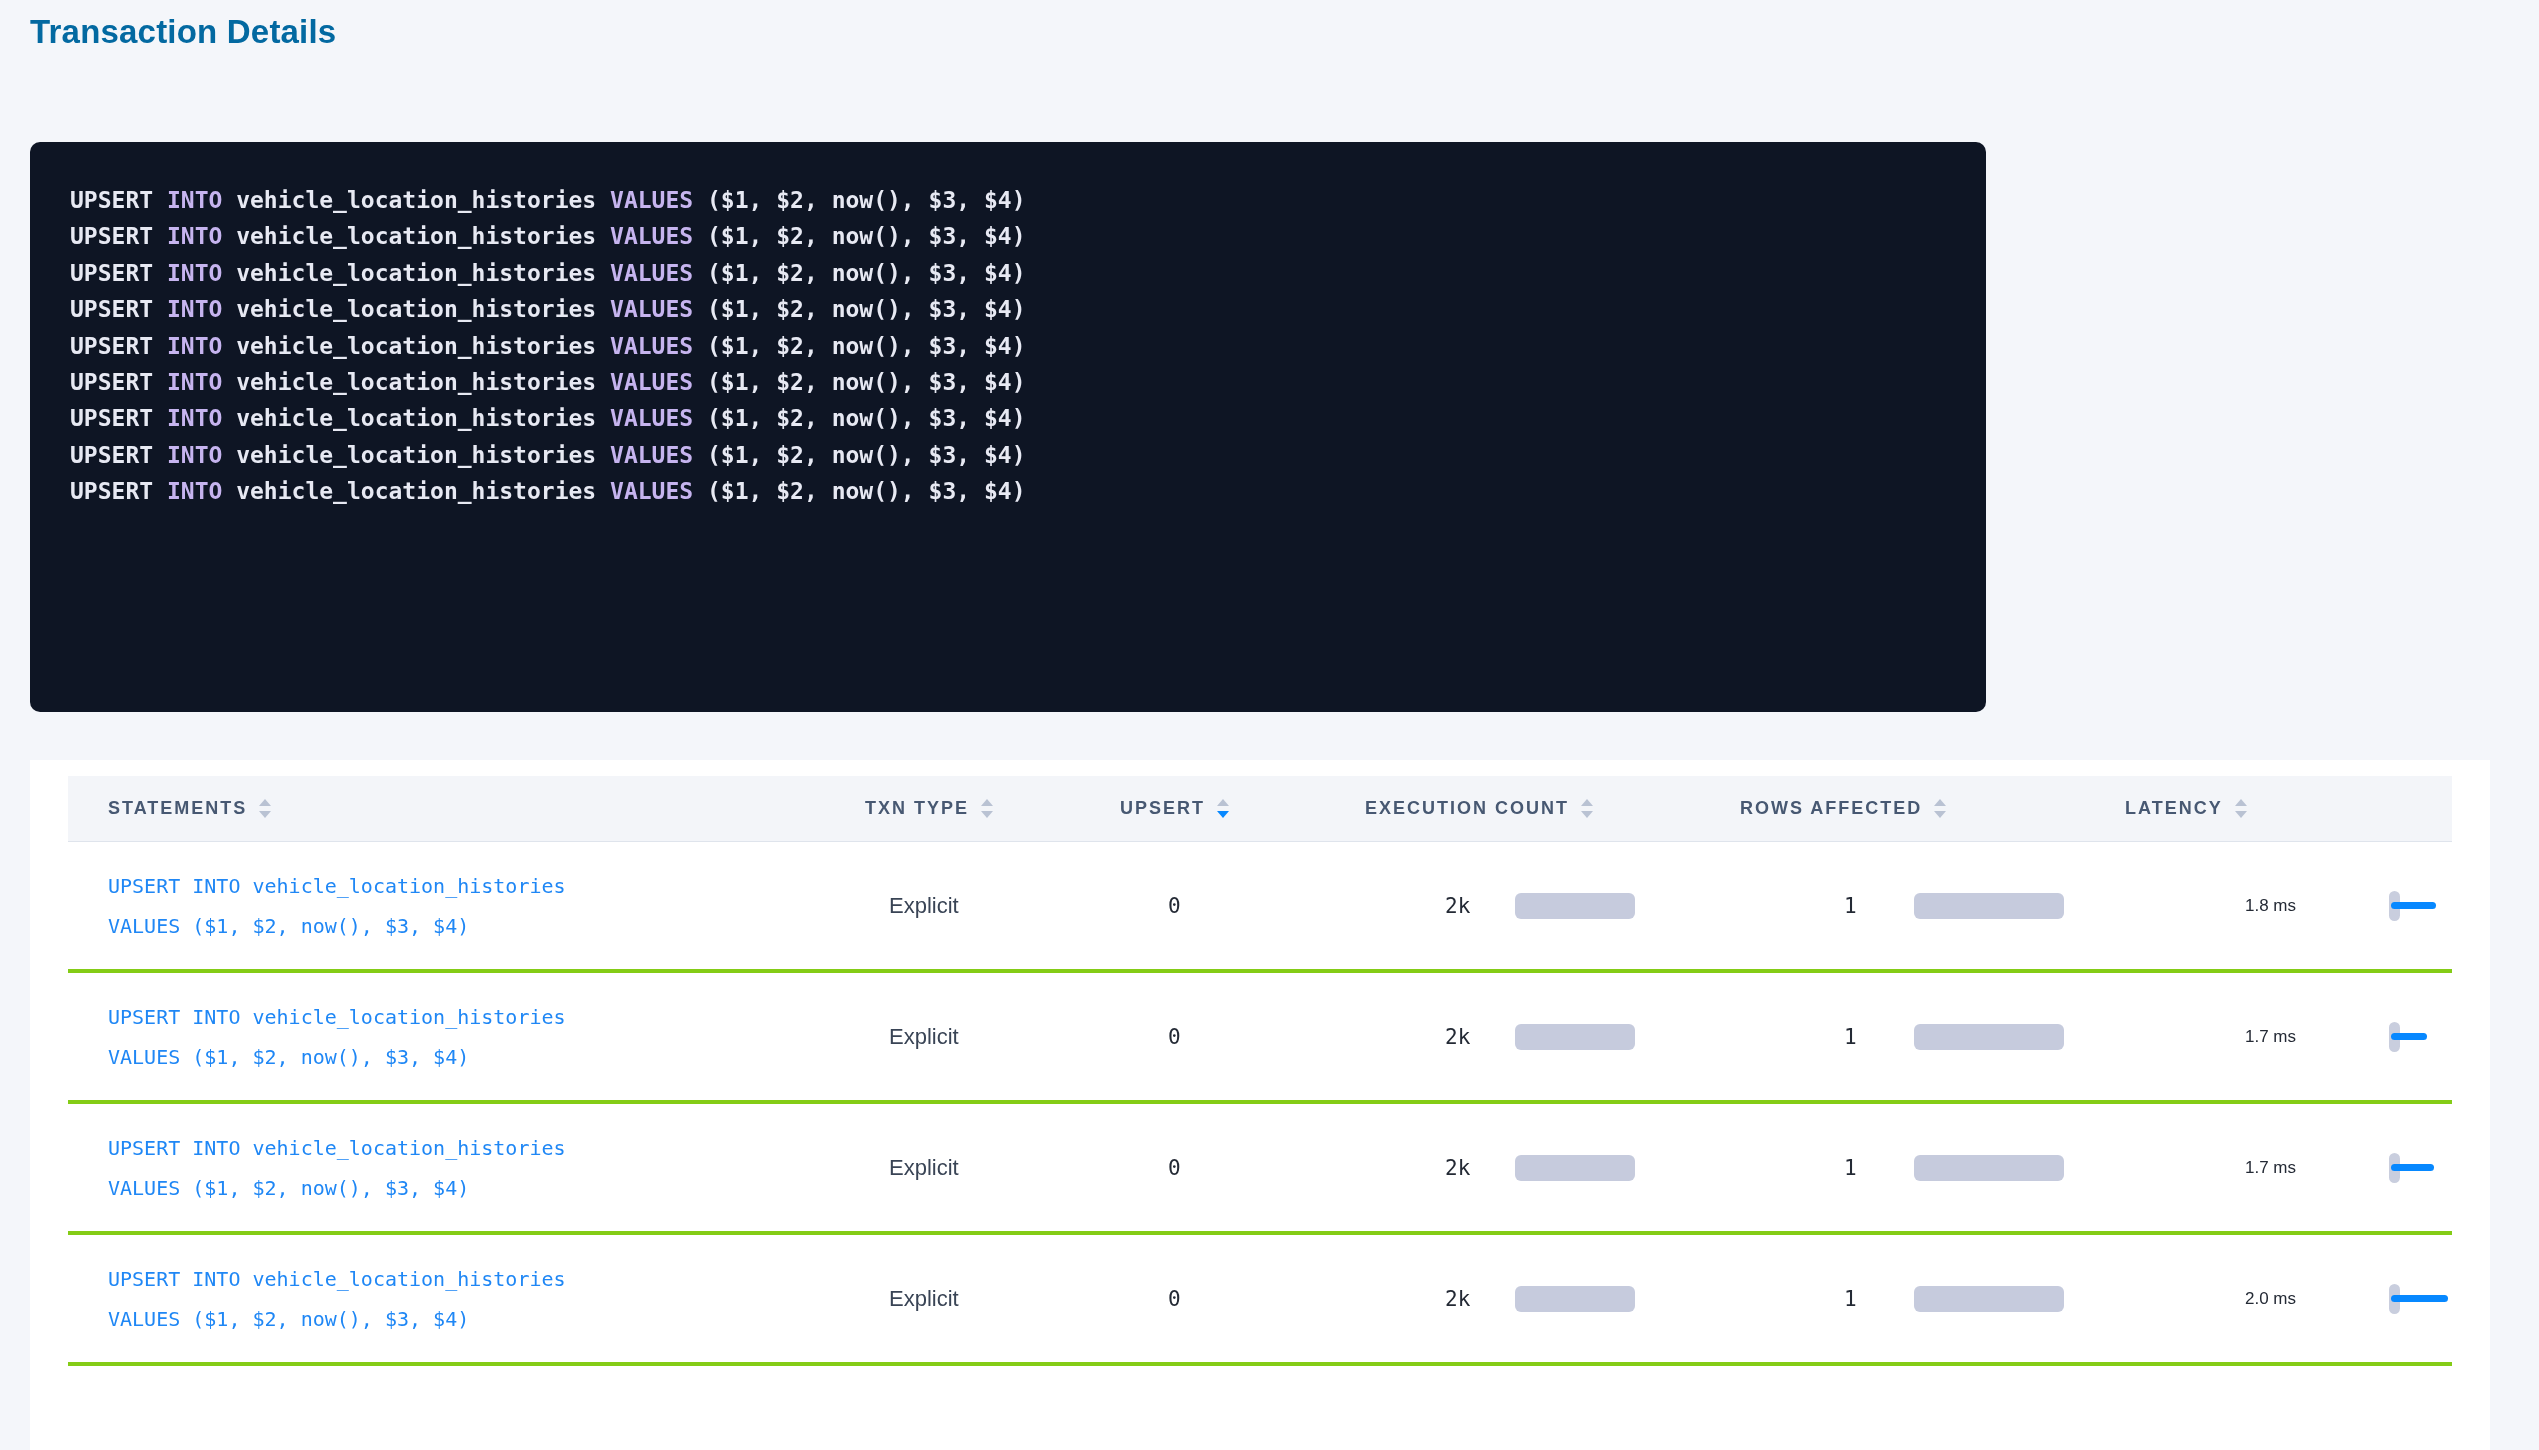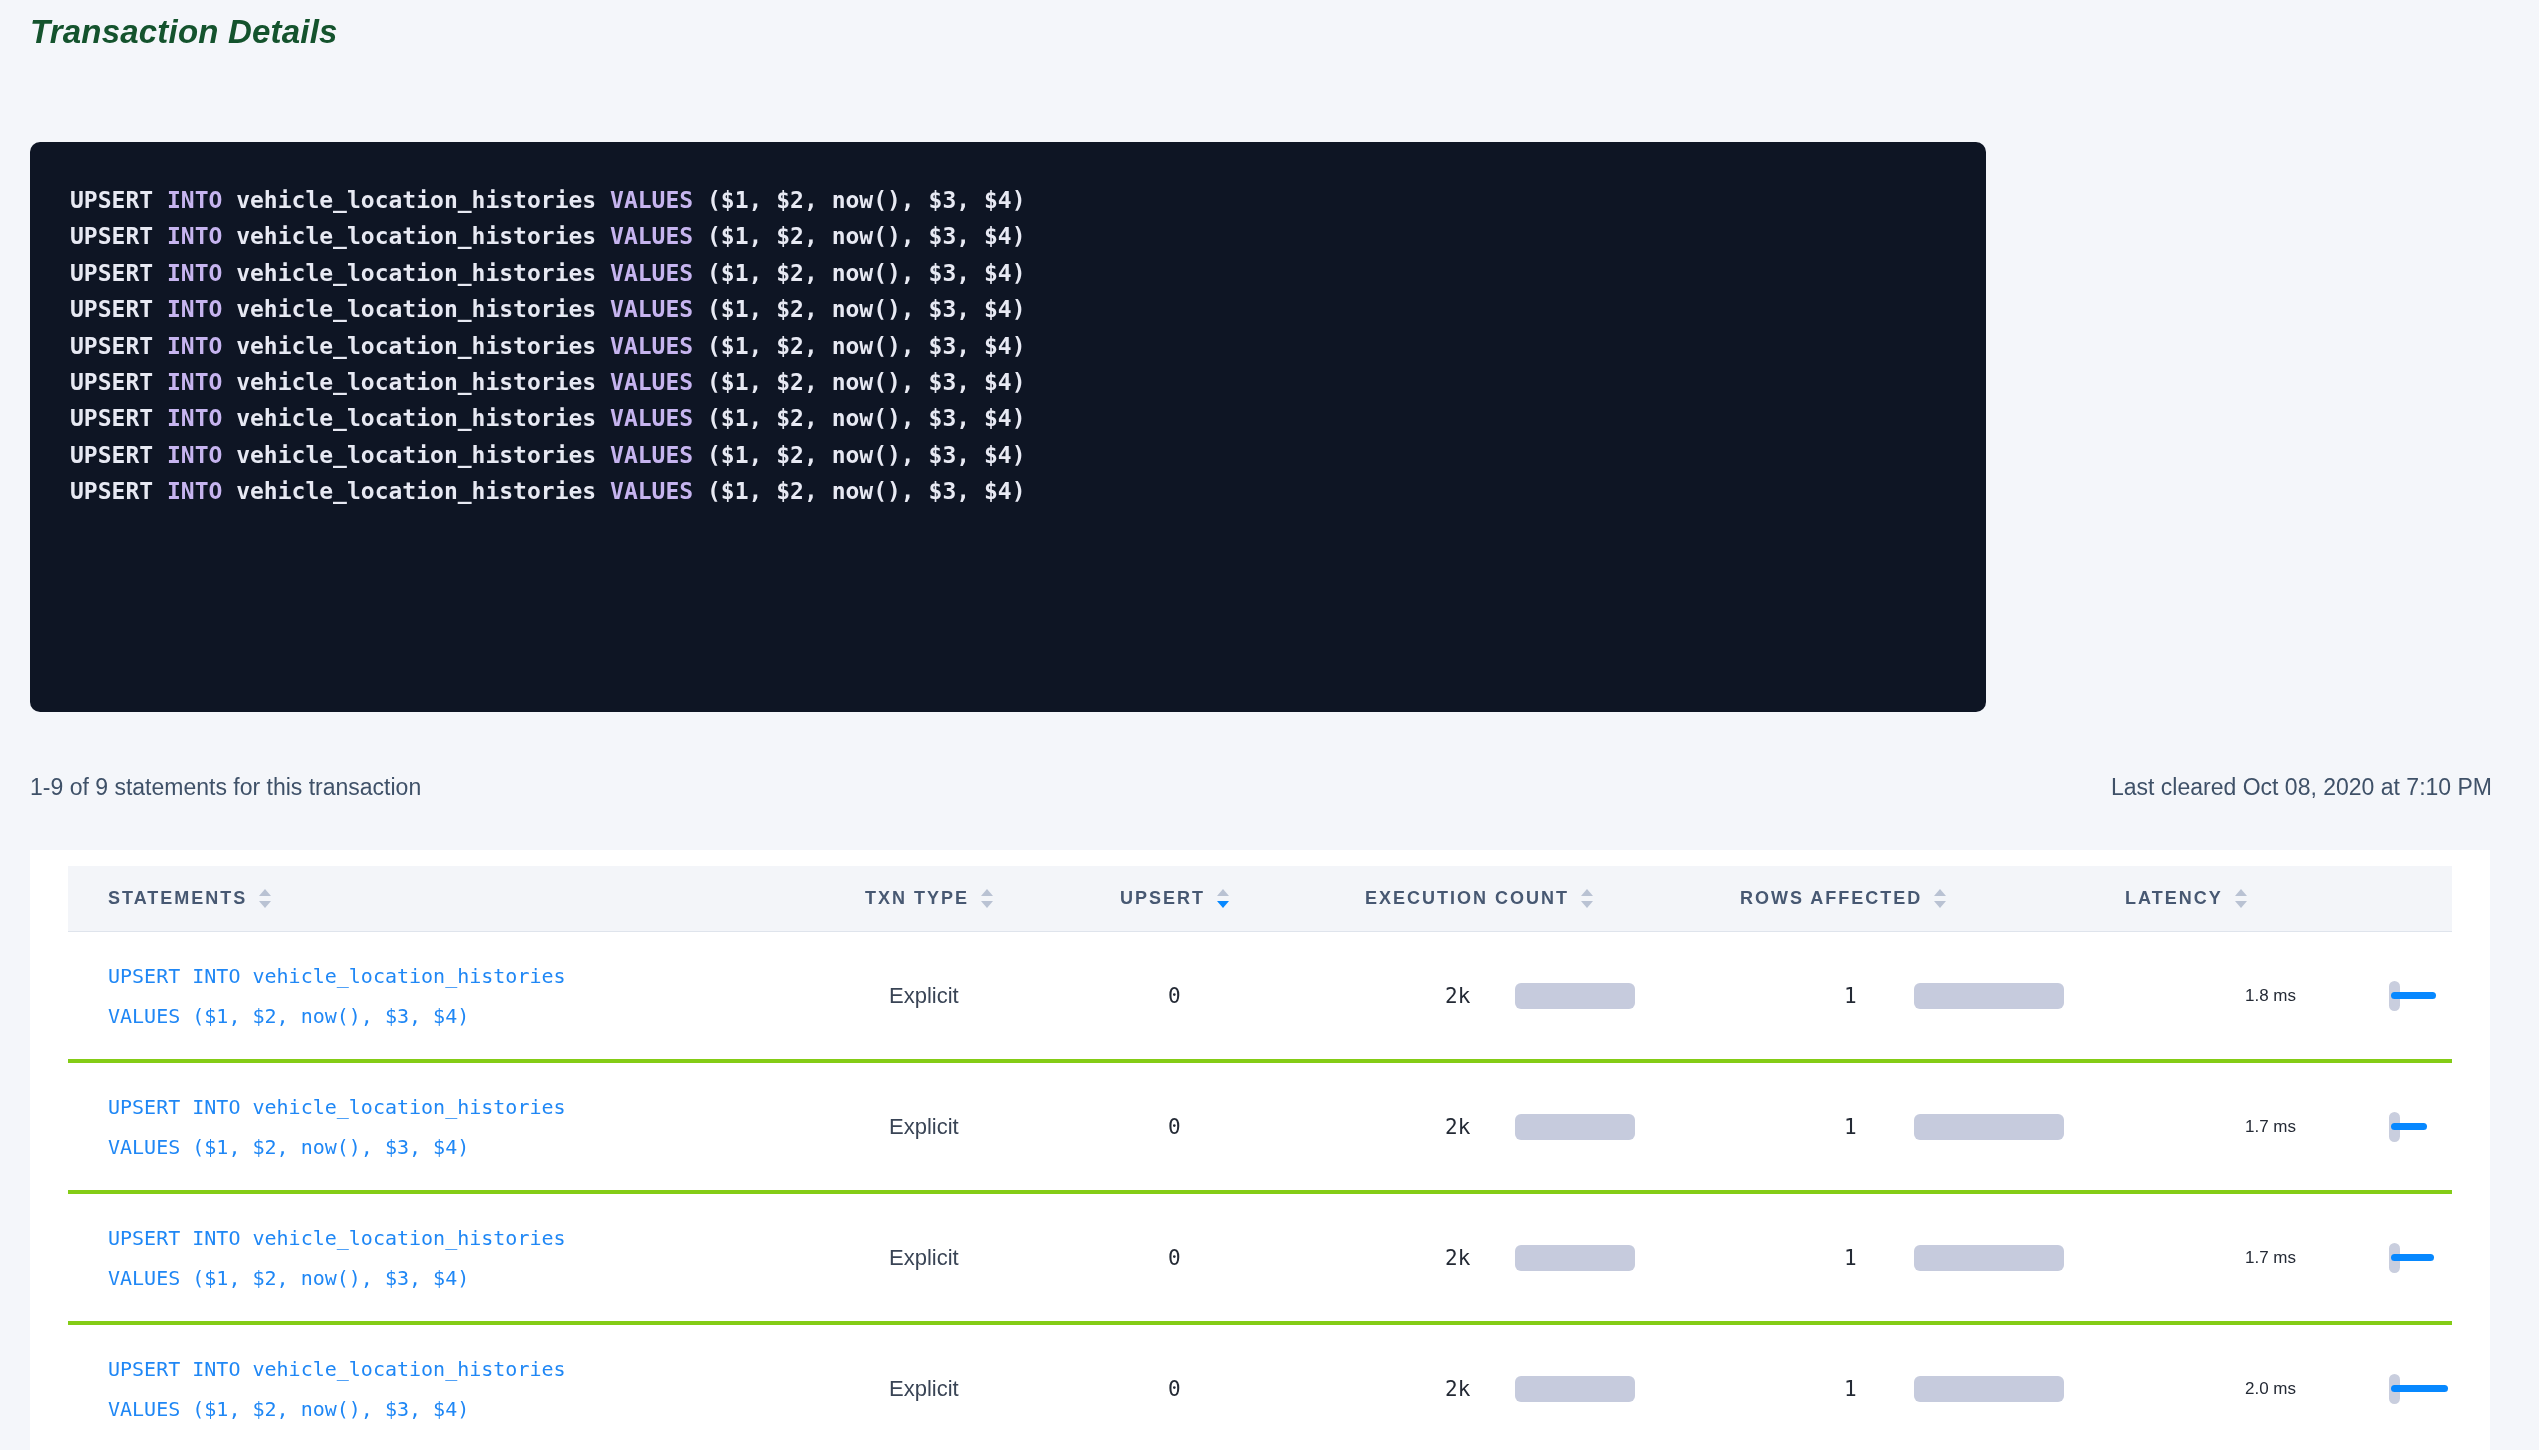--- a/index.html
+++ b/index.html
@@ -8,24 +8,23 @@
     background: #f4f6fa;
     font-family: "Liberation Sans", sans-serif;
     color: #242a35;
   }
   .page { padding: 12px 30px 0 30px; }
 
   
   .page-title {
     font-size: 33px;
     font-weight: 600;
-    color: #14532d;
+    color: #0369a1;
     letter-spacing: 0.2px;
     line-height: 40px;
-    font-style: italic;
   }
 
   
   .code-panel {
     margin-top: 90px;
     width: 1956px;
     height: 570px;
     background: #0e1524;
     border-radius: 10px;
     padding: 40px 30px 0 40px;
@@ -165,24 +164,20 @@
 
   <div class="code-line"><span>UPSERT </span><span class="kw">INTO</span><span> vehicle_location_histories </span><span class="kw">VALUES</span><span> ($1, $2, now(), $3, $4)</span></div>
 
   <div class="code-line"><span>UPSERT </span><span class="kw">INTO</span><span> vehicle_location_histories </span><span class="kw">VALUES</span><span> ($1, $2, now(), $3, $4)</span></div>
 
   <div class="code-line"><span>UPSERT </span><span class="kw">INTO</span><span> vehicle_location_histories </span><span class="kw">VALUES</span><span> ($1, $2, now(), $3, $4)</span></div>
 
   <div class="code-line"><span>UPSERT </span><span class="kw">INTO</span><span> vehicle_location_histories </span><span class="kw">VALUES</span><span> ($1, $2, now(), $3, $4)</span></div>
 </div>
 
-  <div class="status-row">
-    <span class="status-text">1-9 of 9 statements for this transaction</span>
-    <span class="status-text">Last cleared Oct 08, 2020 at 7:10 PM</span>
-  </div>
 
   <div class="card">
 
     <div class="thead">
       <div class="th">
         <span class="th-label">STATEMENTS</span>
         <span class="sorter">
             <span class="tri-up"></span>
             <span class="tri-down"></span>
           </span>

